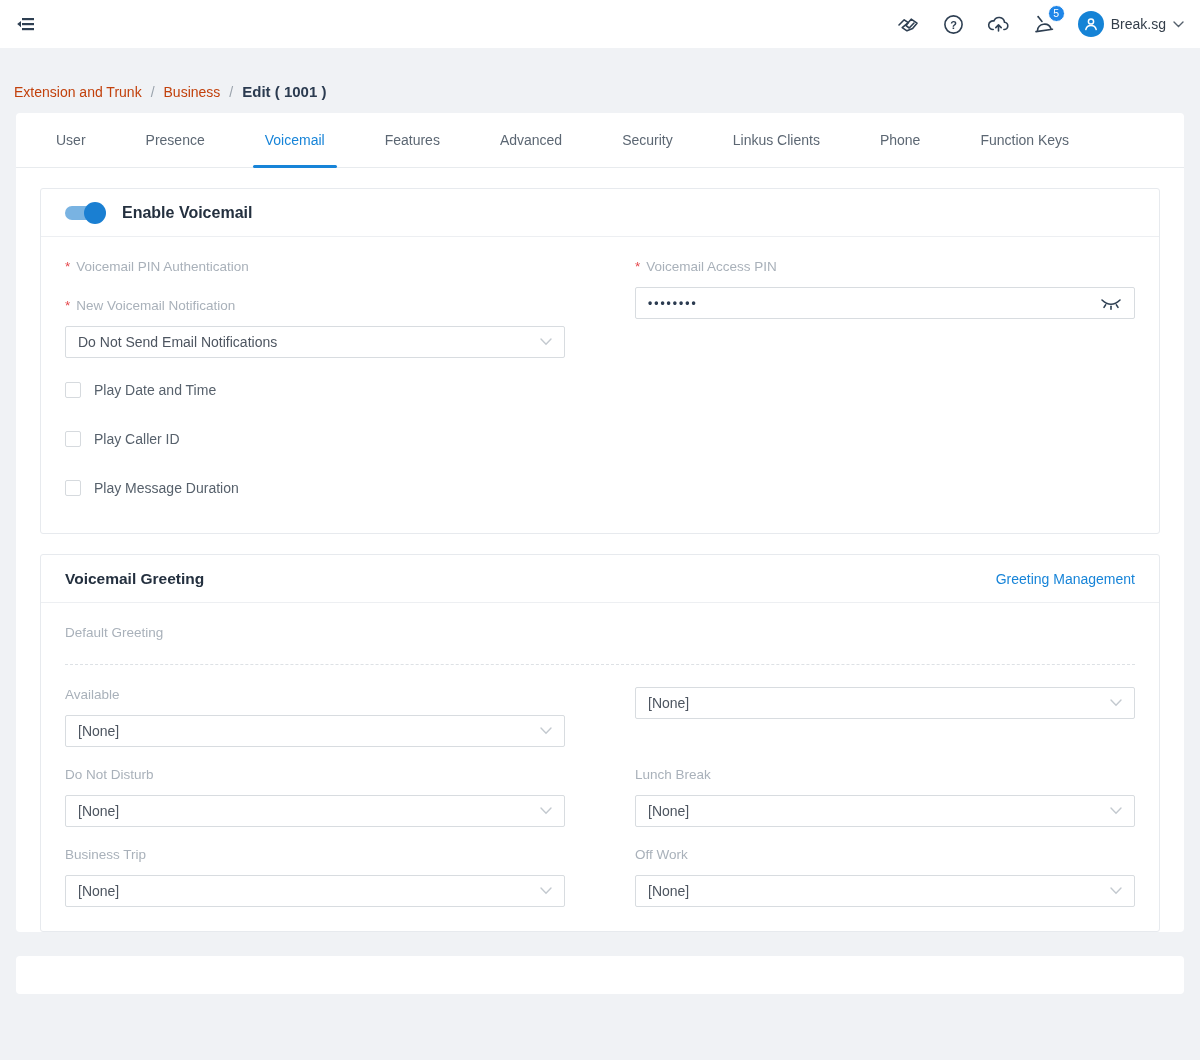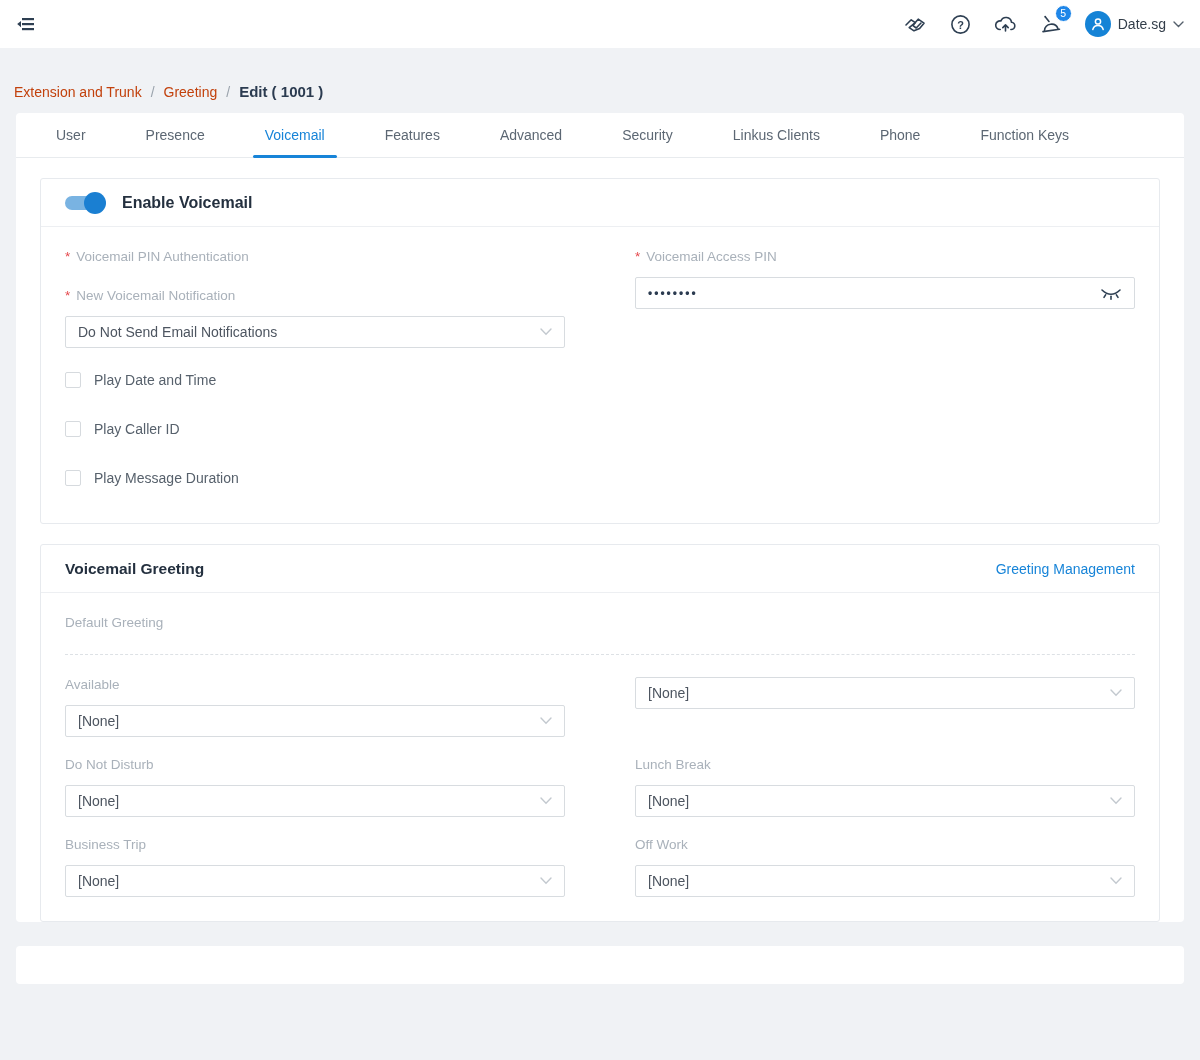--- a/index.html
+++ b/index.html
@@ -39,21 +39,21 @@
   }
   .crumb { color:#c2410c; cursor:pointer; }
   .crumb-sep { color:#9aa3ac; margin:0 9px; }
   .crumb-current { color:#2b3b50; font-weight:bold; font-size:15px; }
 
   
   .card { margin:0 16px; background:#fff; border-radius:4px; }
 
   .tabs {
     display:flex; align-items:stretch;
-    height:45px; padding:0 40px;
+    height:55px; padding:0 40px;
     border-bottom:1px solid #e8ebee;
   }
   .tab {
     display:flex; align-items:center;
     margin-right:60px; font-size:14px; color:#5c6773;
     position:relative; cursor:pointer; white-space:nowrap;
   }
   .tab.active { color:#1784d8; }
   .tab.active::after {
     content:""; position:absolute; left:-12px; right:-12px; bottom:-1px;
@@ -145,32 +145,32 @@
       </svg>
       <div class="badge">5</div>
     </div>
     <div class="user-wrap">
       <div class="avatar">
         <svg width="16" height="16" viewBox="0 0 16 16" fill="none" stroke="#fff" stroke-width="1.5" stroke-linecap="round">
           <circle cx="8" cy="5.5" r="2.6"></circle>
           <path d="M2.8 13.5 a5.4 5.4 0 0 1 10.4 0"></path>
         </svg>
       </div>
-      <span class="user-name">Date.sg</span>
+      <span class="user-name">Break.sg</span>
       <svg width="11" height="7" viewBox="0 0 11 7" fill="none" stroke="#55606c" stroke-width="1.4" stroke-linecap="round">
         <path d="M1 1 L5.5 5.5 L10 1"></path>
       </svg>
     </div>
   </div>
 </div>
 
 <div class="breadcrumb">
   <span class="crumb">Extension and Trunk</span>
   <span class="crumb-sep">/</span>
-  <span class="crumb">Greeting</span>
+  <span class="crumb">Business</span>
   <span class="crumb-sep">/</span>
   <span class="crumb-current">Edit ( 1001 )</span>
 </div>
 
 <div class="card">
 
   <div class="tabs">
     <div class="tab">User</div>
     <div class="tab">Presence</div>
     <div class="tab active">Voicemail</div>

